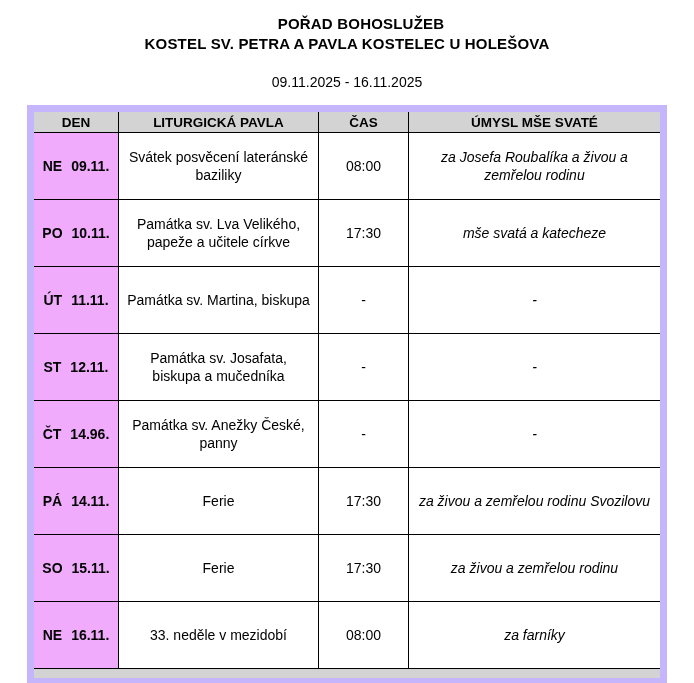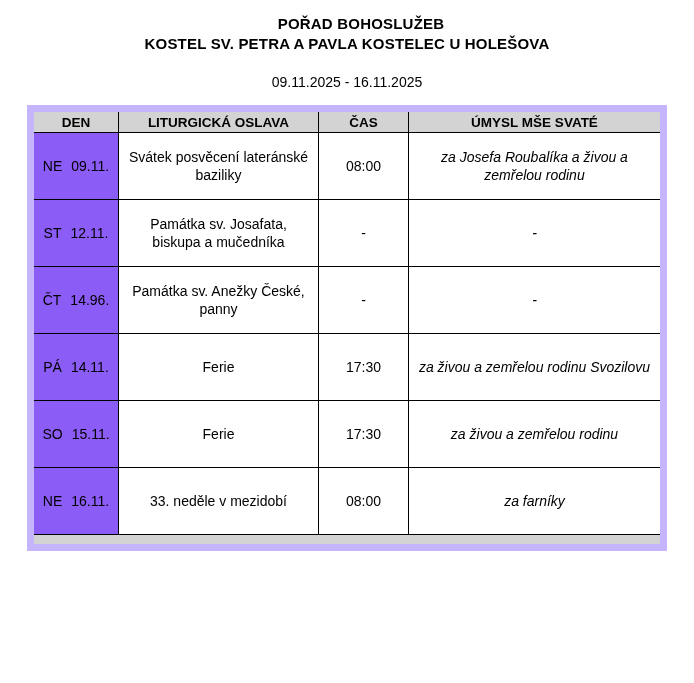--- a/index.html
+++ b/index.html
@@ -56,22 +56,22 @@
     font-weight: bold;
     height: 24px;
     font-size: 13.5px;
   }
   col.col-den { width: 88px; }
   col.col-oslava { width: 200px; }
   col.col-cas { width: 90px; }
   col.col-umysl { width: 255px; }
   tr.data-row { height: 67px; }
   td.den-cell {
-    background: #8b5cf6;
-    font-weight: normal;
+    background: #f0abfc;
+    font-weight: bold;
     padding-left: 5px;
     padding-right: 5px;
   }
   .den-inner {
     display: flex;
     justify-content: center;
     align-items: center;
     gap: 9px;
     white-space: nowrap;
   }
@@ -98,40 +98,62 @@
   <table class="schedule">
     <colgroup>
       <col class="col-den">
       <col class="col-oslava">
       <col class="col-cas">
       <col class="col-umysl">
     </colgroup>
     <thead>
       <tr>
         <th>DEN</th>
-        <th>LITURGICKÁ OSLAVA</th>
+        <th>LITURGICKÁ PAVLA</th>
         <th>ČAS</th>
         <th>ÚMYSL MŠE SVATÉ</th>
       </tr>
     </thead>
     <tbody>
 
       <tr class="data-row">
         <td class="den-cell">
           <span class="den-inner">
             <span>NE</span>
             <span>09.11.</span>
           </span>
         </td>
         <td class="oslava-cell">Svátek posvěcení lateránské baziliky</td>
         <td class="cas-cell">08:00</td>
         <td class="umysl-cell">za Josefa Roubalíka a živou a zemřelou rodinu</td>
       </tr>
 
-
+      <tr class="data-row">
+        <td class="den-cell">
+          <span class="den-inner">
+            <span>PO</span>
+            <span>10.11.</span>
+          </span>
+        </td>
+        <td class="oslava-cell">Památka sv. Lva Velikého, papeže a učitele církve</td>
+        <td class="cas-cell">17:30</td>
+        <td class="umysl-cell">mše svatá a katecheze</td>
+      </tr>
+
+      <tr class="data-row">
+        <td class="den-cell">
+          <span class="den-inner">
+            <span>ÚT</span>
+            <span>11.11.</span>
+          </span>
+        </td>
+        <td class="oslava-cell">Památka sv. Martina, biskupa</td>
+        <td class="cas-cell">-</td>
+        <td class="umysl-cell">-</td>
+      </tr>
 
       <tr class="data-row">
         <td class="den-cell">
           <span class="den-inner">
             <span>ST</span>
             <span>12.11.</span>
           </span>
         </td>
         <td class="oslava-cell">Památka sv. Josafata, biskupa a mučedníka</td>
         <td class="cas-cell">-</td>

